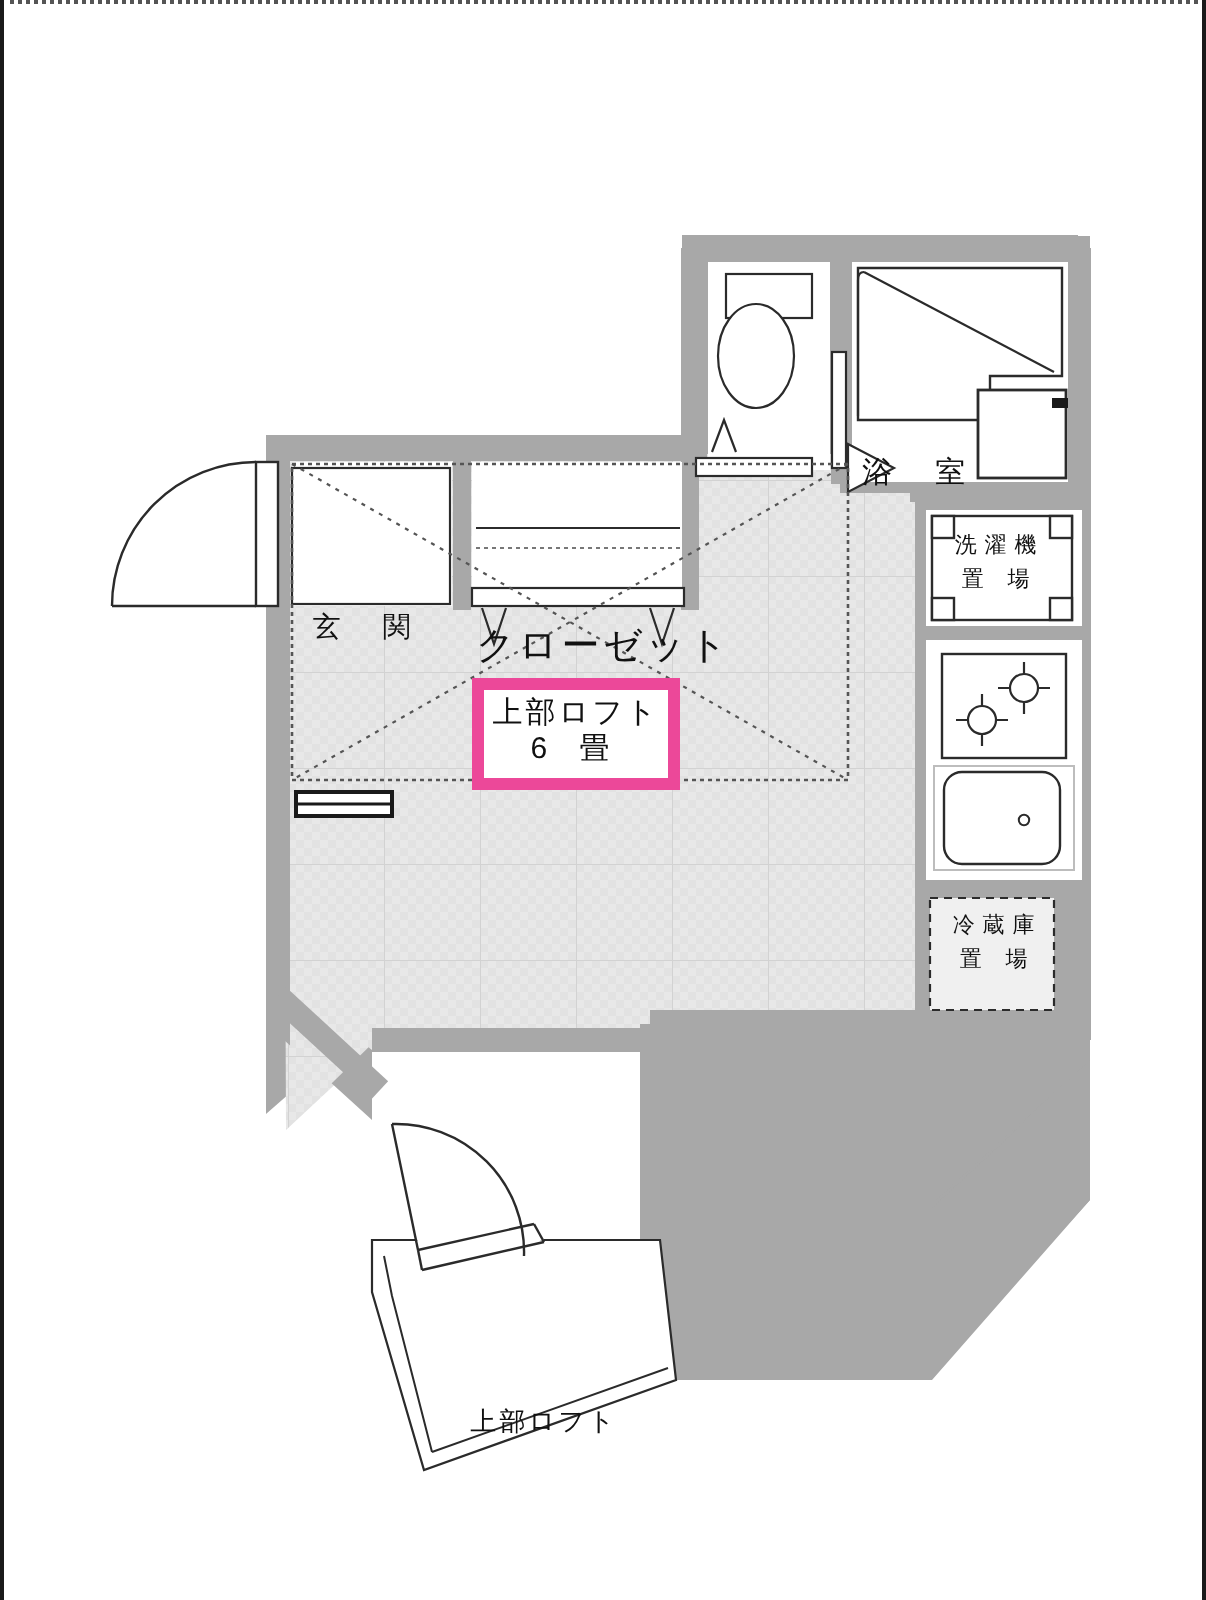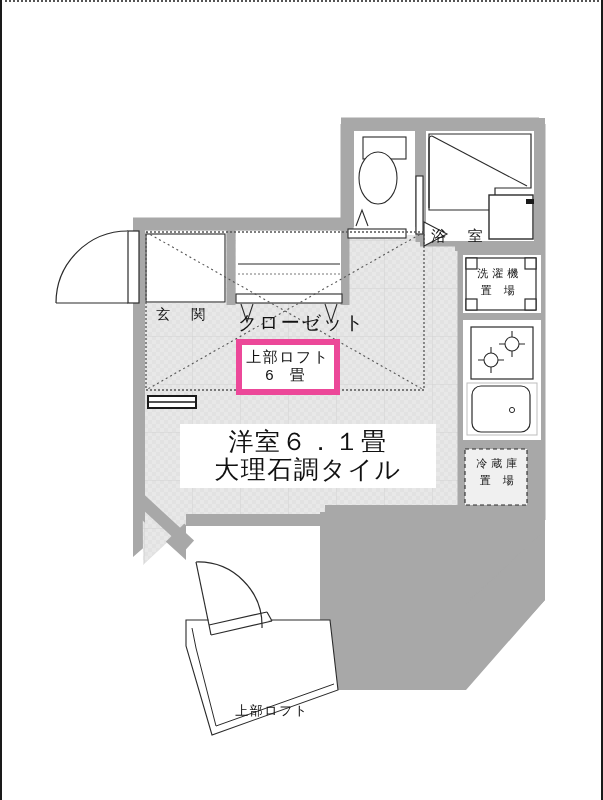--- a/index.html
+++ b/index.html
@@ -330,24 +330,20 @@
 
   <div class="lbl" id="label-closet">クローゼット</div>
 
   <div class="lbl" id="label-yokushitsu">浴 室</div>
 
   <div id="label-loft">
     <span class="ln1">上部ロフト</span><br>
     <span class="ln2">6 畳</span>
   </div>
 
-  <div id="label-room">
-    <span class="r1">洋室６．１畳</span>
-    <span class="r2">大理石調タイル</span>
-  </div>
 
   <div class="lbl" id="label-balcony">上部ロフト</div>
 
   <div class="boxlabel" id="label-washer">
     <span class="row">洗 濯 機</span>
     <span class="row">置　場</span>
   </div>
 
   <div class="boxlabel" id="label-fridge">
     <span class="row">冷 蔵 庫</span>

